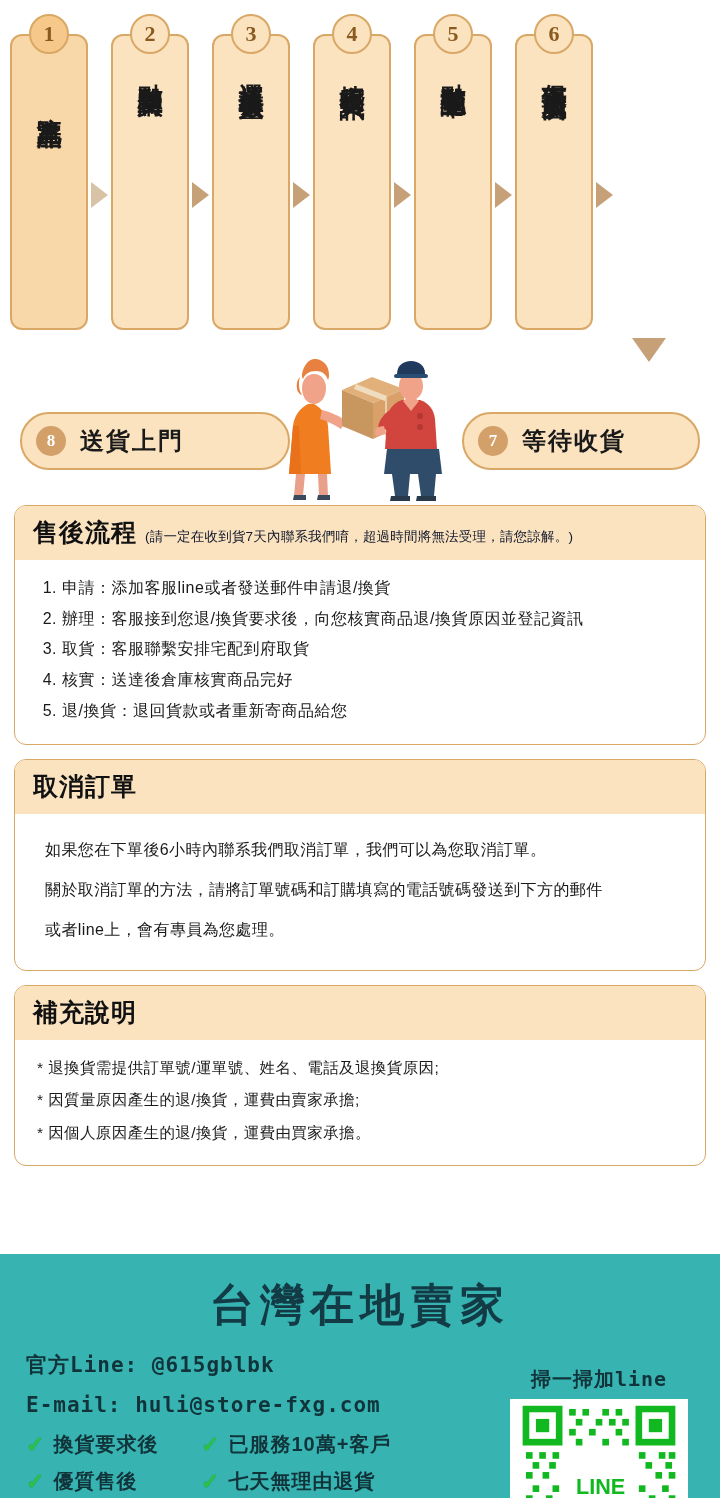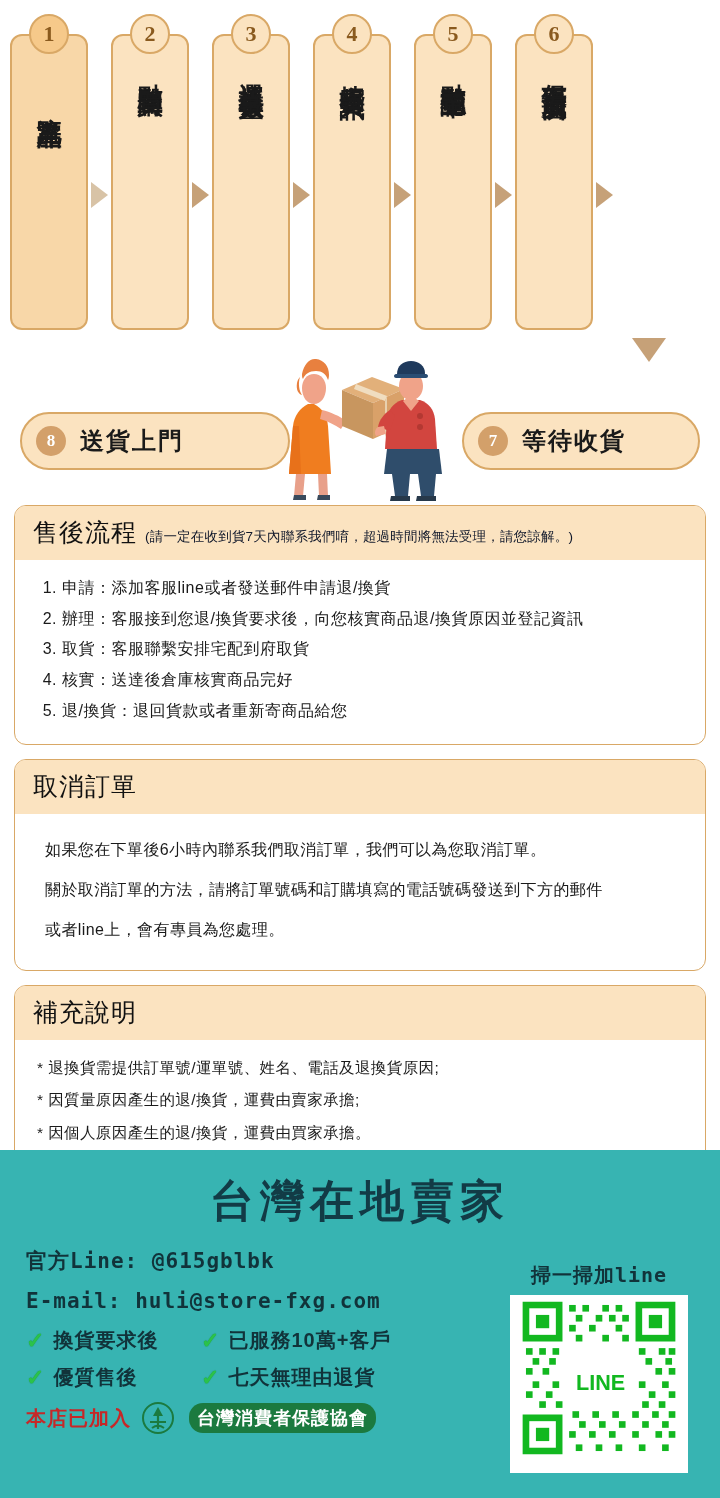--- a/index.html
+++ b/index.html
@@ -139,21 +139,21 @@
     overflow: hidden;
   }
   .card-head {
     background: #fbe3c0;
     padding: 10px 18px 11px 18px;
     display: flex;
     align-items: baseline;
   }
   .card-title {
     font-size: 25px;
-    font-weight: normal;
+    font-weight: bold;
     color: #111;
     letter-spacing: 1px;
   }
   .card-note {
     font-size: 13.5px;
     color: #0f172a;
     margin-left: 8px;
     letter-spacing: 0.2px;
   }
   .card-body { padding: 12px 22px 16px 22px; }
@@ -177,21 +177,21 @@
     color: #1a1a1a;
     line-height: 2.1;
     letter-spacing: 0.4px;
   }
 
   
   .footer {
     position: absolute;
     left: 0; bottom: 0;
     width: 720px;
-    height: 348px;
+    height: 244px;
     background: #37b4b2;
     color: #0d3b3b;
     padding: 18px 26px 0 26px;
   }
   .footer-title {
     text-align: center;
     font-size: 44px;
     font-weight: bold;
     color: #123b46;
     letter-spacing: 6px;

